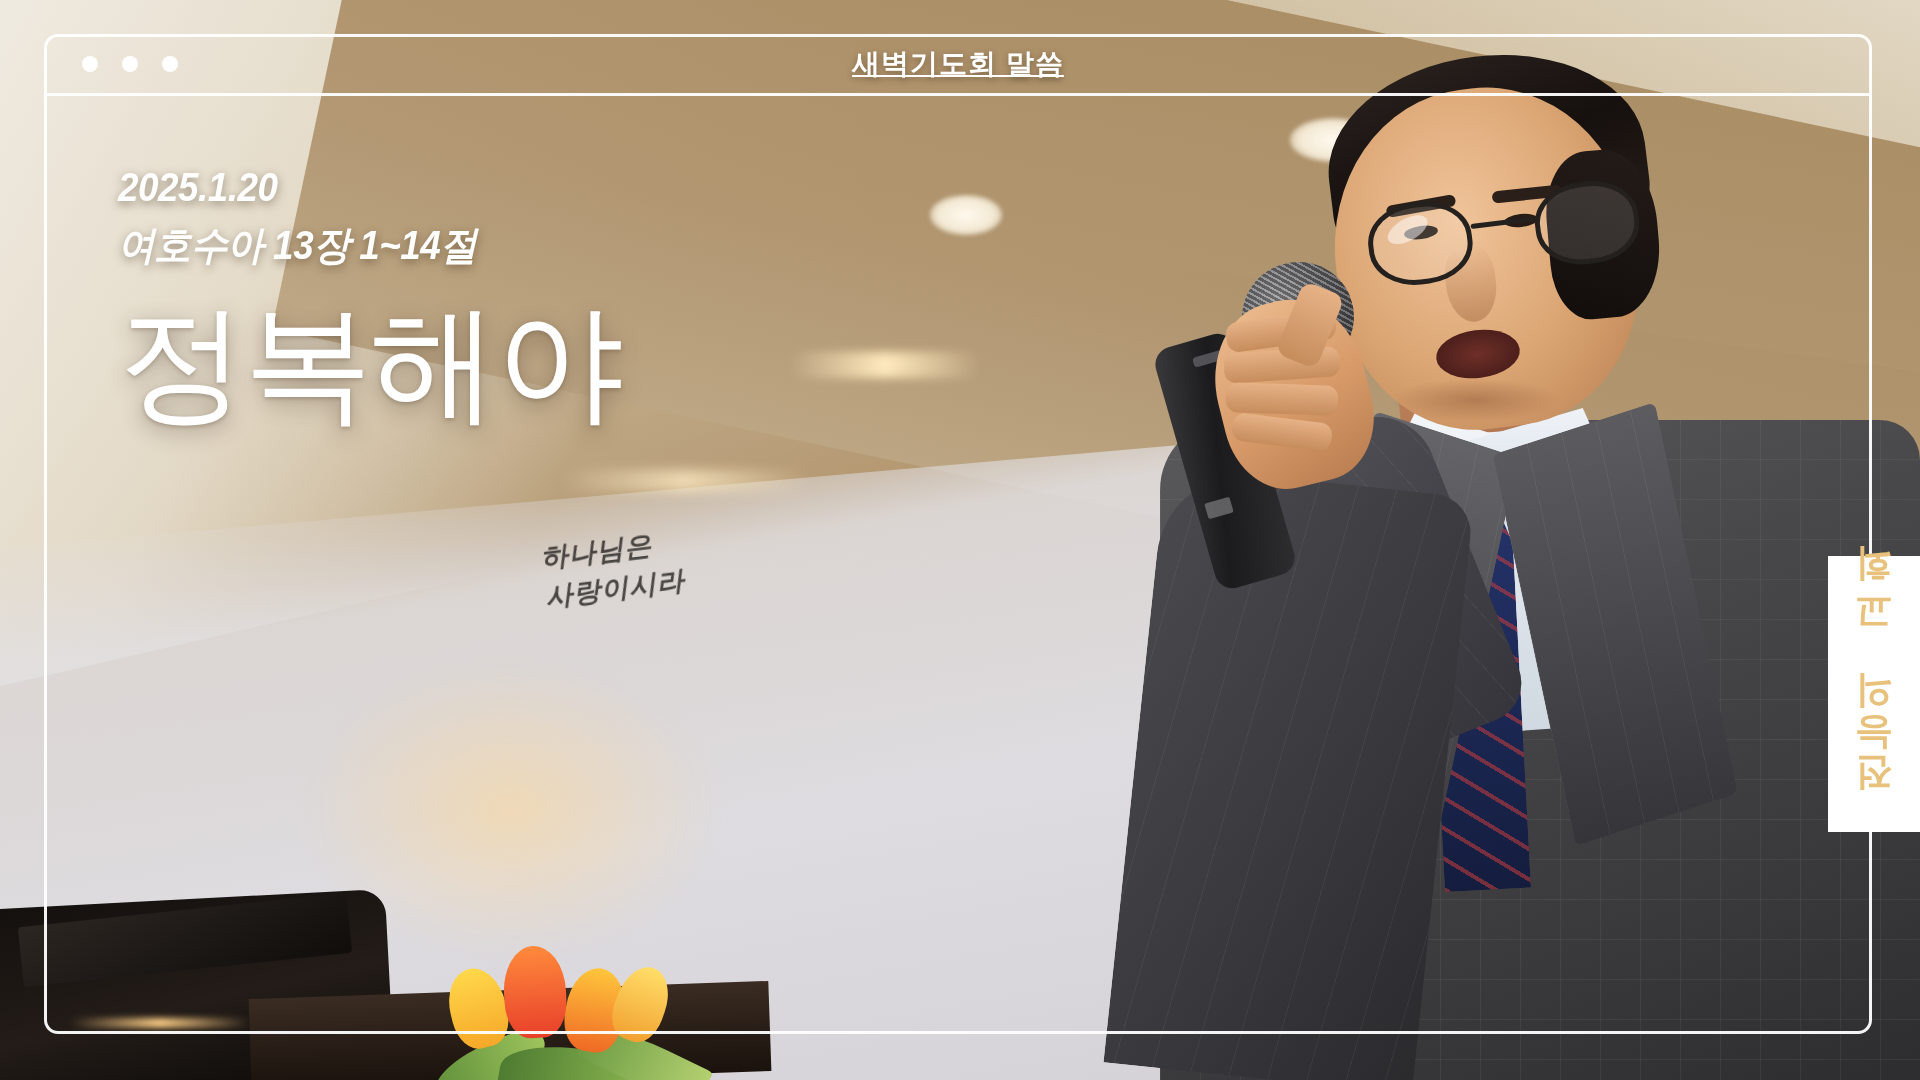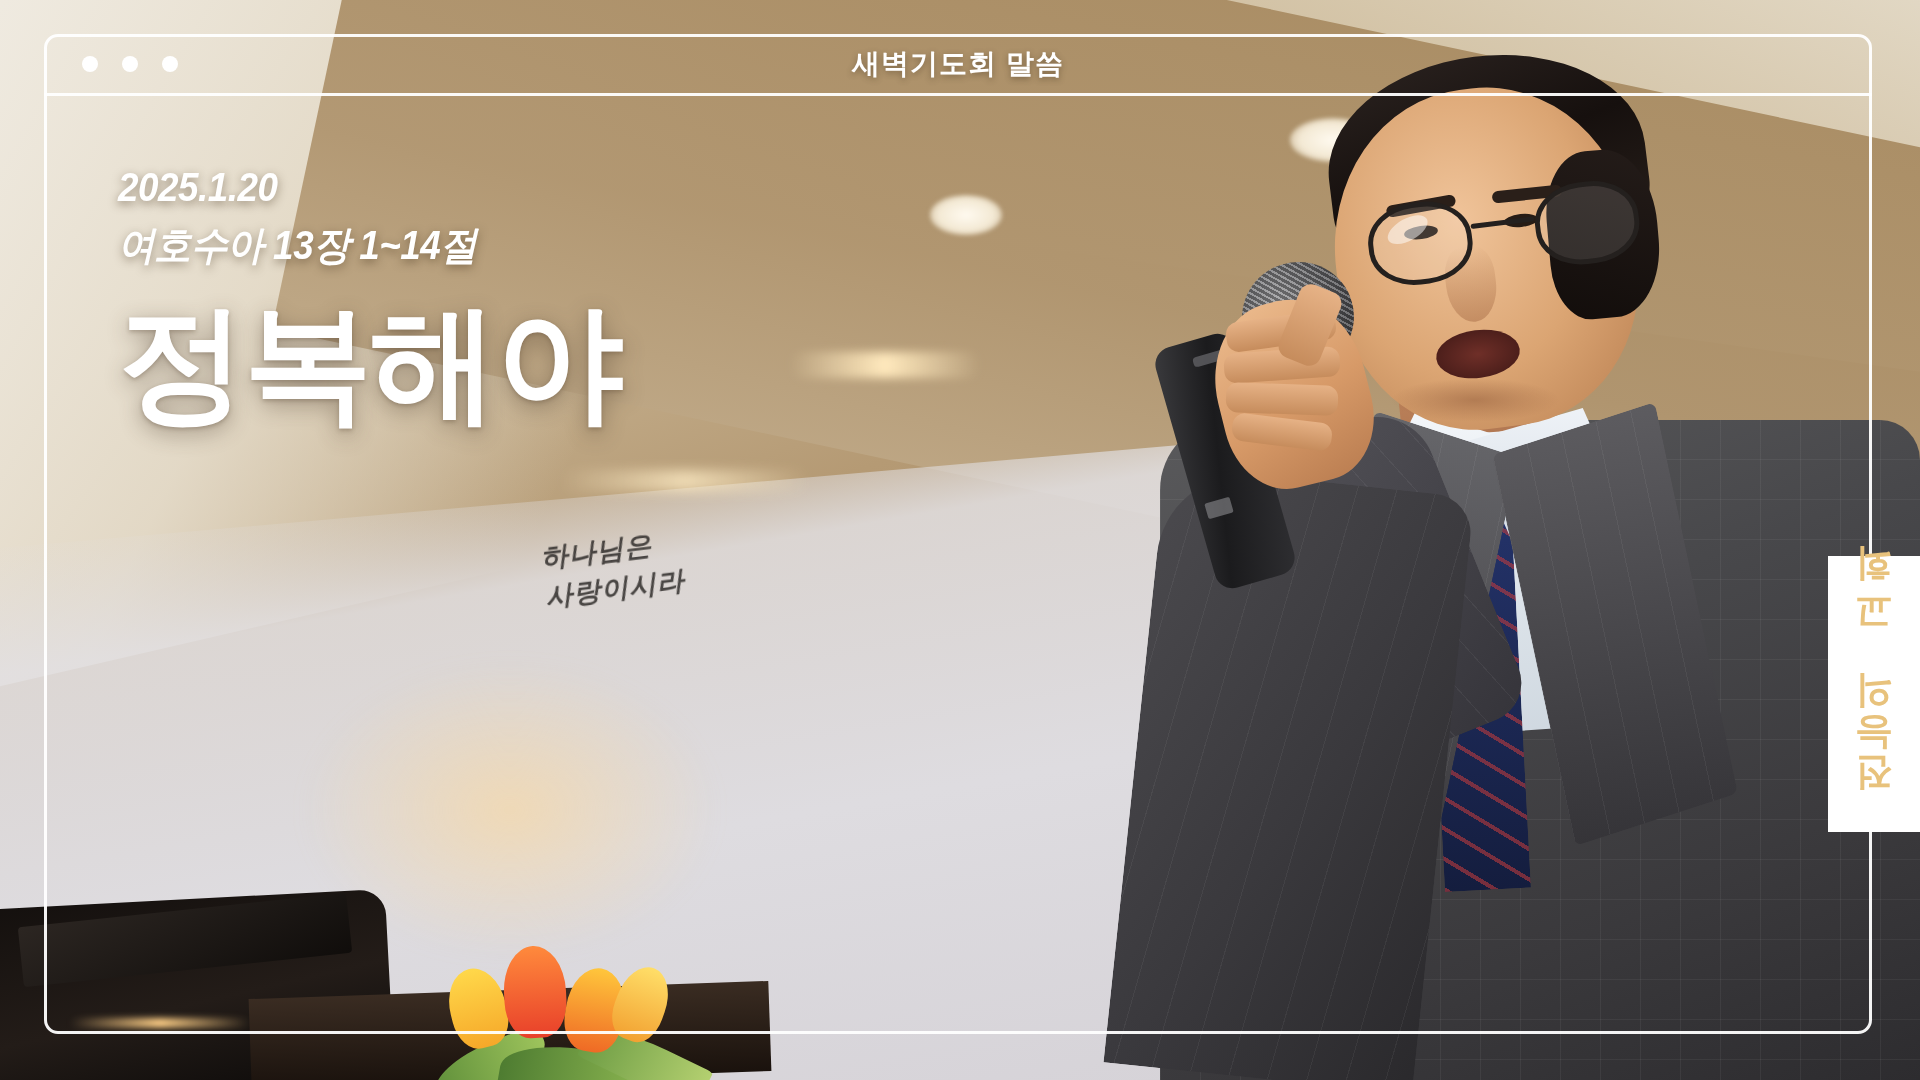--- a/index.html
+++ b/index.html
@@ -280,37 +280,38 @@
     border-bottom:3px solid rgba(255,255,255,.95);
     display:flex; align-items:center;
   }
   .dots{ position:absolute; left:38px; top:50%; transform:translateY(-50%); display:flex; gap:24px; }
   .dot{ width:16px; height:16px; border-radius:50%; background:#ffffff; }
   .tb-title{
     position:absolute; left:0; right:0; top:50%; transform:translateY(-50%);
     text-align:center; color:#ffffff; font-size:28px; font-weight:700;
     letter-spacing:1px;
     text-shadow:0 2px 6px rgba(60,45,25,.45);
+    text-decoration:underline;
   }
 
   
   .textblock{ position:absolute; left:118px; top:158px; width:1000px; }
 
   .meta{
     color:#ffffff; font-weight:800; font-style:italic;
     font-size:40px; line-height:1.45; letter-spacing:-.5px;
     text-shadow:0 3px 10px rgba(70,52,30,.5);
     transform:scaleX(.92); transform-origin:left center;
   }
   .meta .date{ display:block; }
   .meta .ref{ display:block; }
 
   .headline{
     margin-top:24px;
-    color:#ffffff; font-weight:700;
+    color:#ffffff; font-weight:400;
     font-size:128px; line-height:1.02; letter-spacing:-2px;
     text-shadow:0 6px 22px rgba(70,55,40,.45), 0 2px 4px rgba(80,60,40,.3);
   }
   .headline span{ display:block; }
   .hl2{ padding-left:6px; }
   .hl3{ padding-left:6px; }
 
   
   .vtab{
     position:absolute; right:0px; top:556px; width:92px; height:276px;

